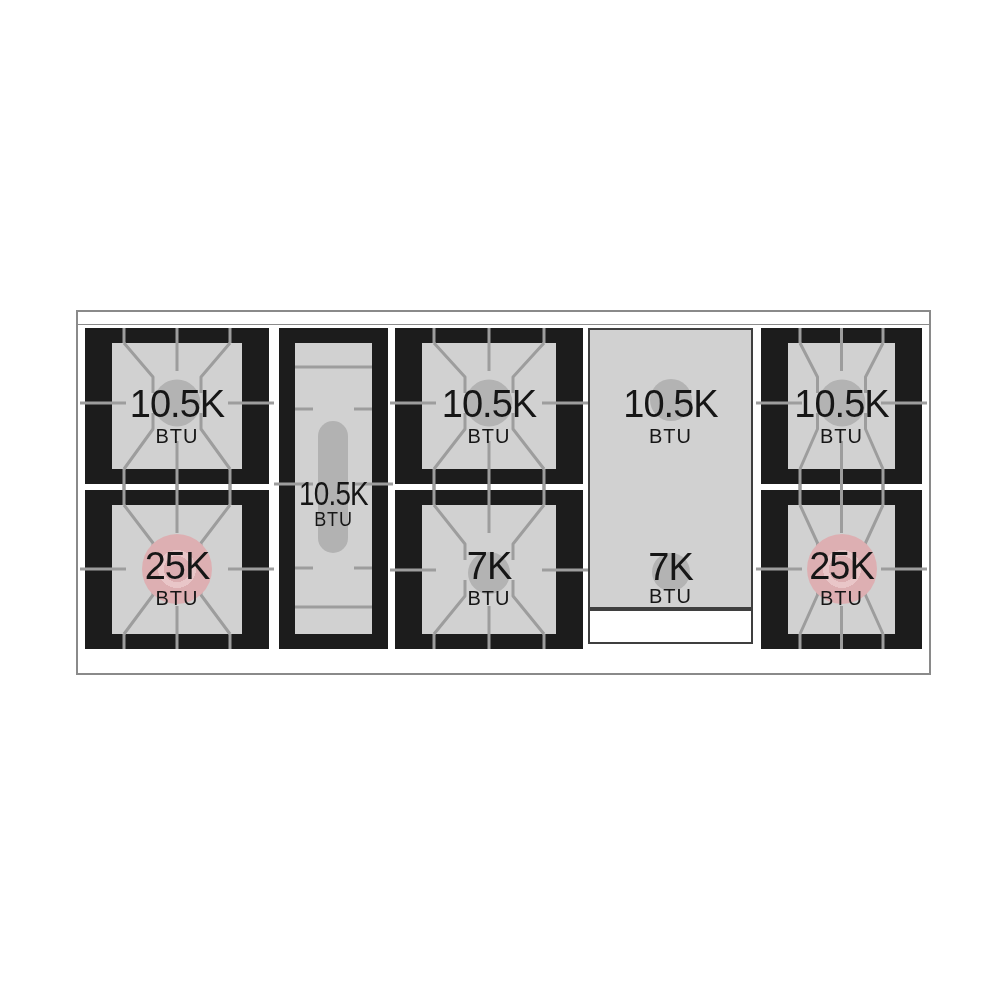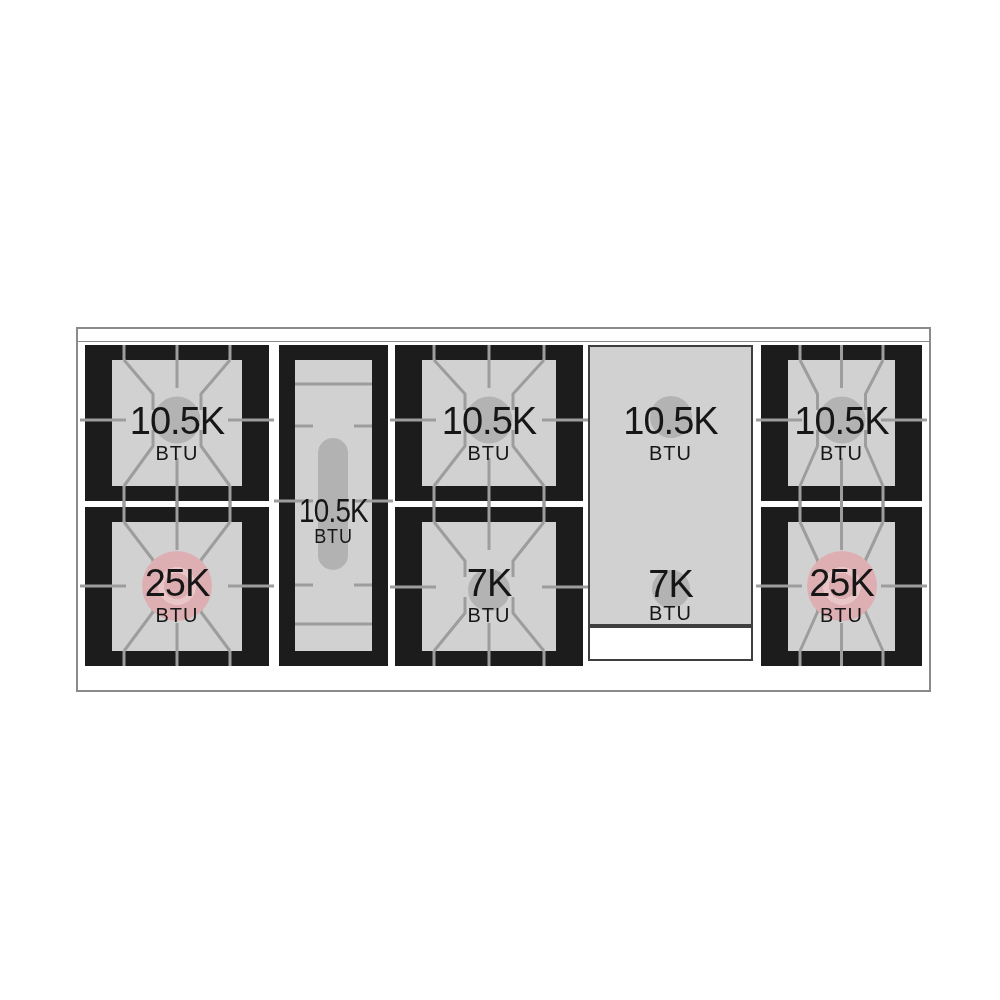--- a/index.html
+++ b/index.html
@@ -1,18 +1,18 @@
 <!DOCTYPE html>
 <html><head>
 <meta charset="utf-8">
 <style>
   html,body{margin:0;padding:0;background:#fff;}
   .canvas{position:relative;width:1000px;height:1000px;background:#ffffff;overflow:hidden;
           font-family:"Liberation Sans",sans-serif;}
-  .cooktop{position:absolute;left:76px;top:327px;width:855px;height:365px;
+  .cooktop{position:absolute;left:76px;top:310px;width:855px;height:365px;
            background:#fff;border:2px solid #8a8a8a;box-sizing:border-box;}
   .topline{position:absolute;left:0;right:0;top:12px;height:1px;background:#8a8a8a;}
   
   .grate{position:absolute;background:#1c1c1c;}
   .grate .inner{position:absolute;left:27px;right:27px;top:15px;bottom:15px;background:#d1d1d1;}
   .glines{position:absolute;pointer-events:none;overflow:visible;}
   .bcircle{position:absolute;left:50%;border-radius:50%;transform:translate(-50%,-50%);}
   .bc-gray{width:47px;height:47px;background:#b3b3b3;}
   .bc-gray-sm{width:42px;height:42px;background:#b3b3b3;}
   .bc-pink{width:70px;height:70px;

